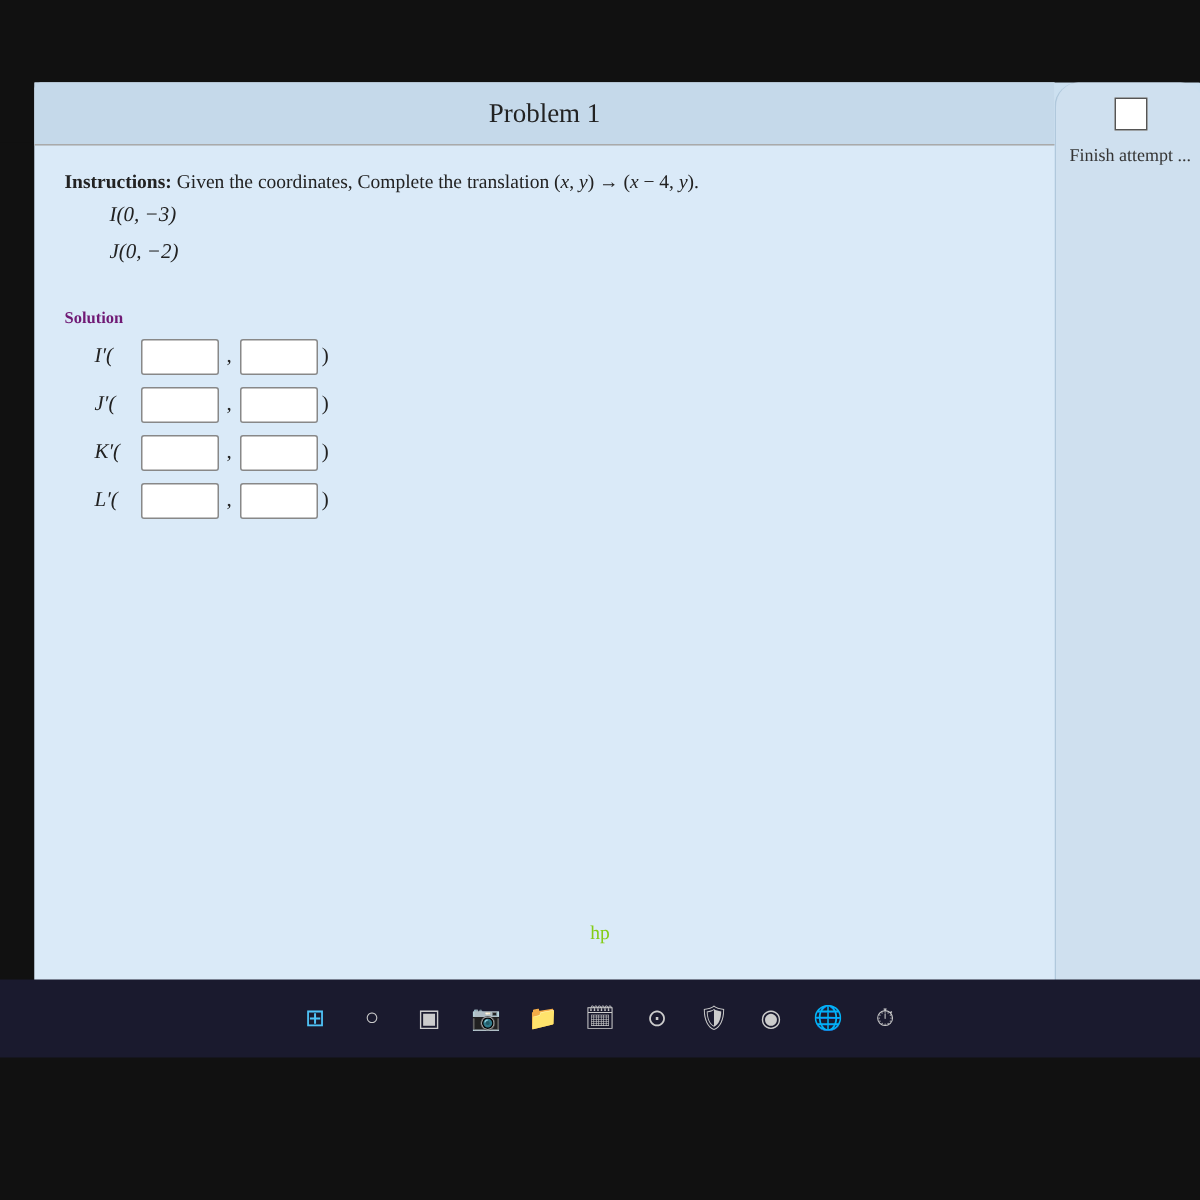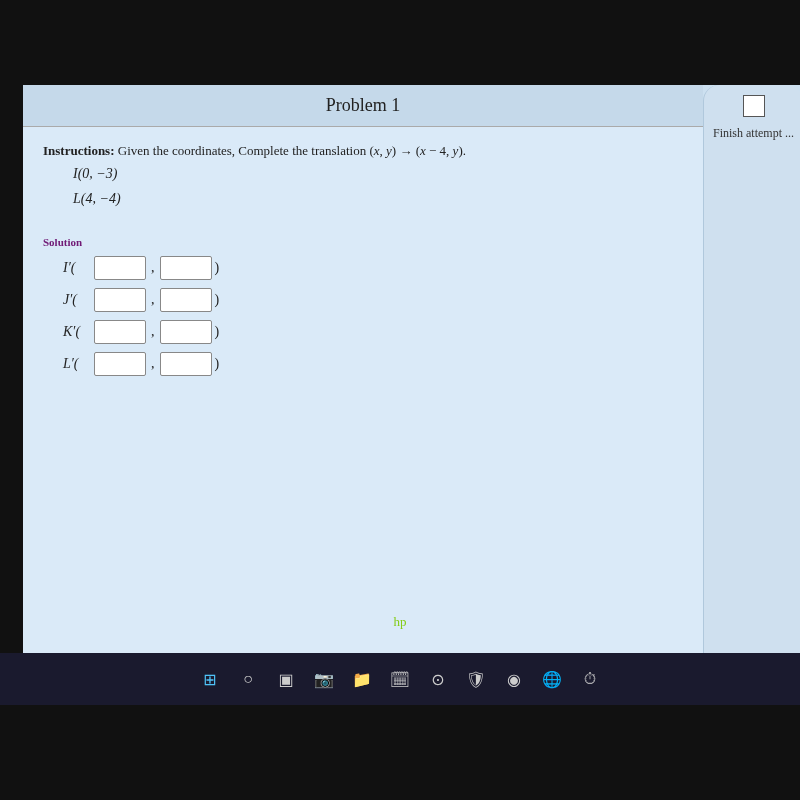--- a/index.html
+++ b/index.html
@@ -16,21 +16,21 @@
     }
 
     .screen-wrapper {
       width: 800px;
       height: 610px;
       background: #111;
       position: relative;
       display: flex;
       flex-direction: column;
       align-items: center;
-      justify-content: flex-end;
+      justify-content: flex-start;
       padding-left: 26px;
     }
 
     .content-area {
       width: 780px;
       height: 620px;
       background: #cce0f0;
       border-radius: 4px;
       display: flex;
       flex-direction: row;
@@ -217,21 +217,21 @@
 
       <div class="problem-body">
 
         <div class="instructions-line">
           <strong>Instructions:</strong>
           <span> Given the coordinates, Complete the translation (<span class="math">x</span>, <span class="math">y</span>) → (<span class="math">x</span> − 4, <span class="math">y</span>).</span>
         </div>
 
         <div class="coordinates-list">
           <p><em>I</em>(0, −3)</p>
-          <p><em>L</em>(4, −4)</p>
+          <p><em>J</em>(0, −2)</p>
         </div>
 
         <div class="solution-label">Solution</div>
 
         <div class="solution-rows">
 
           <div class="solution-row">
             <span class="point-label"><em>I</em>′(</span>
             <input type="text" value="" style="">
             <span class="comma">,</span>

